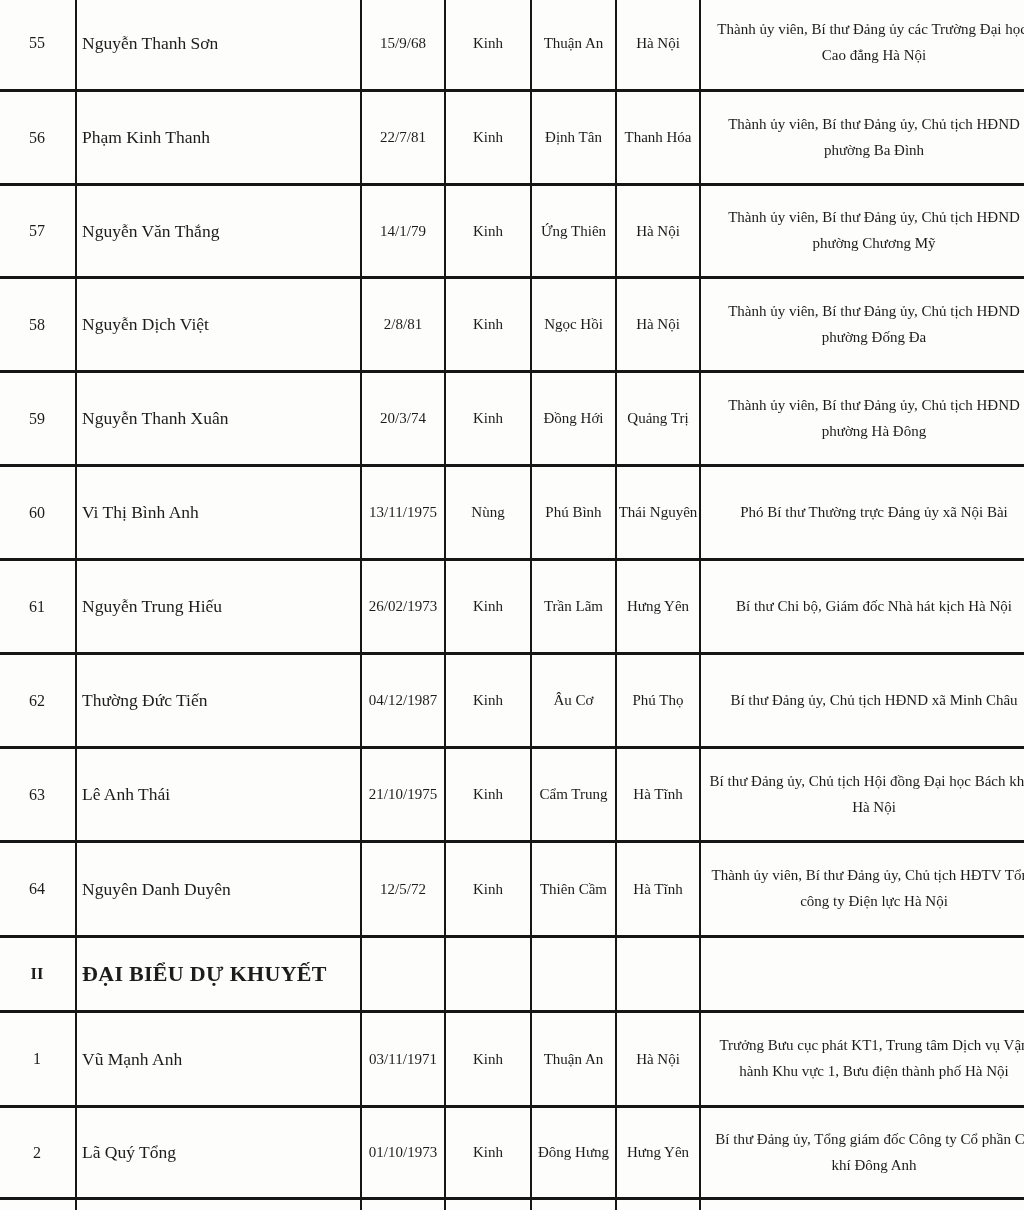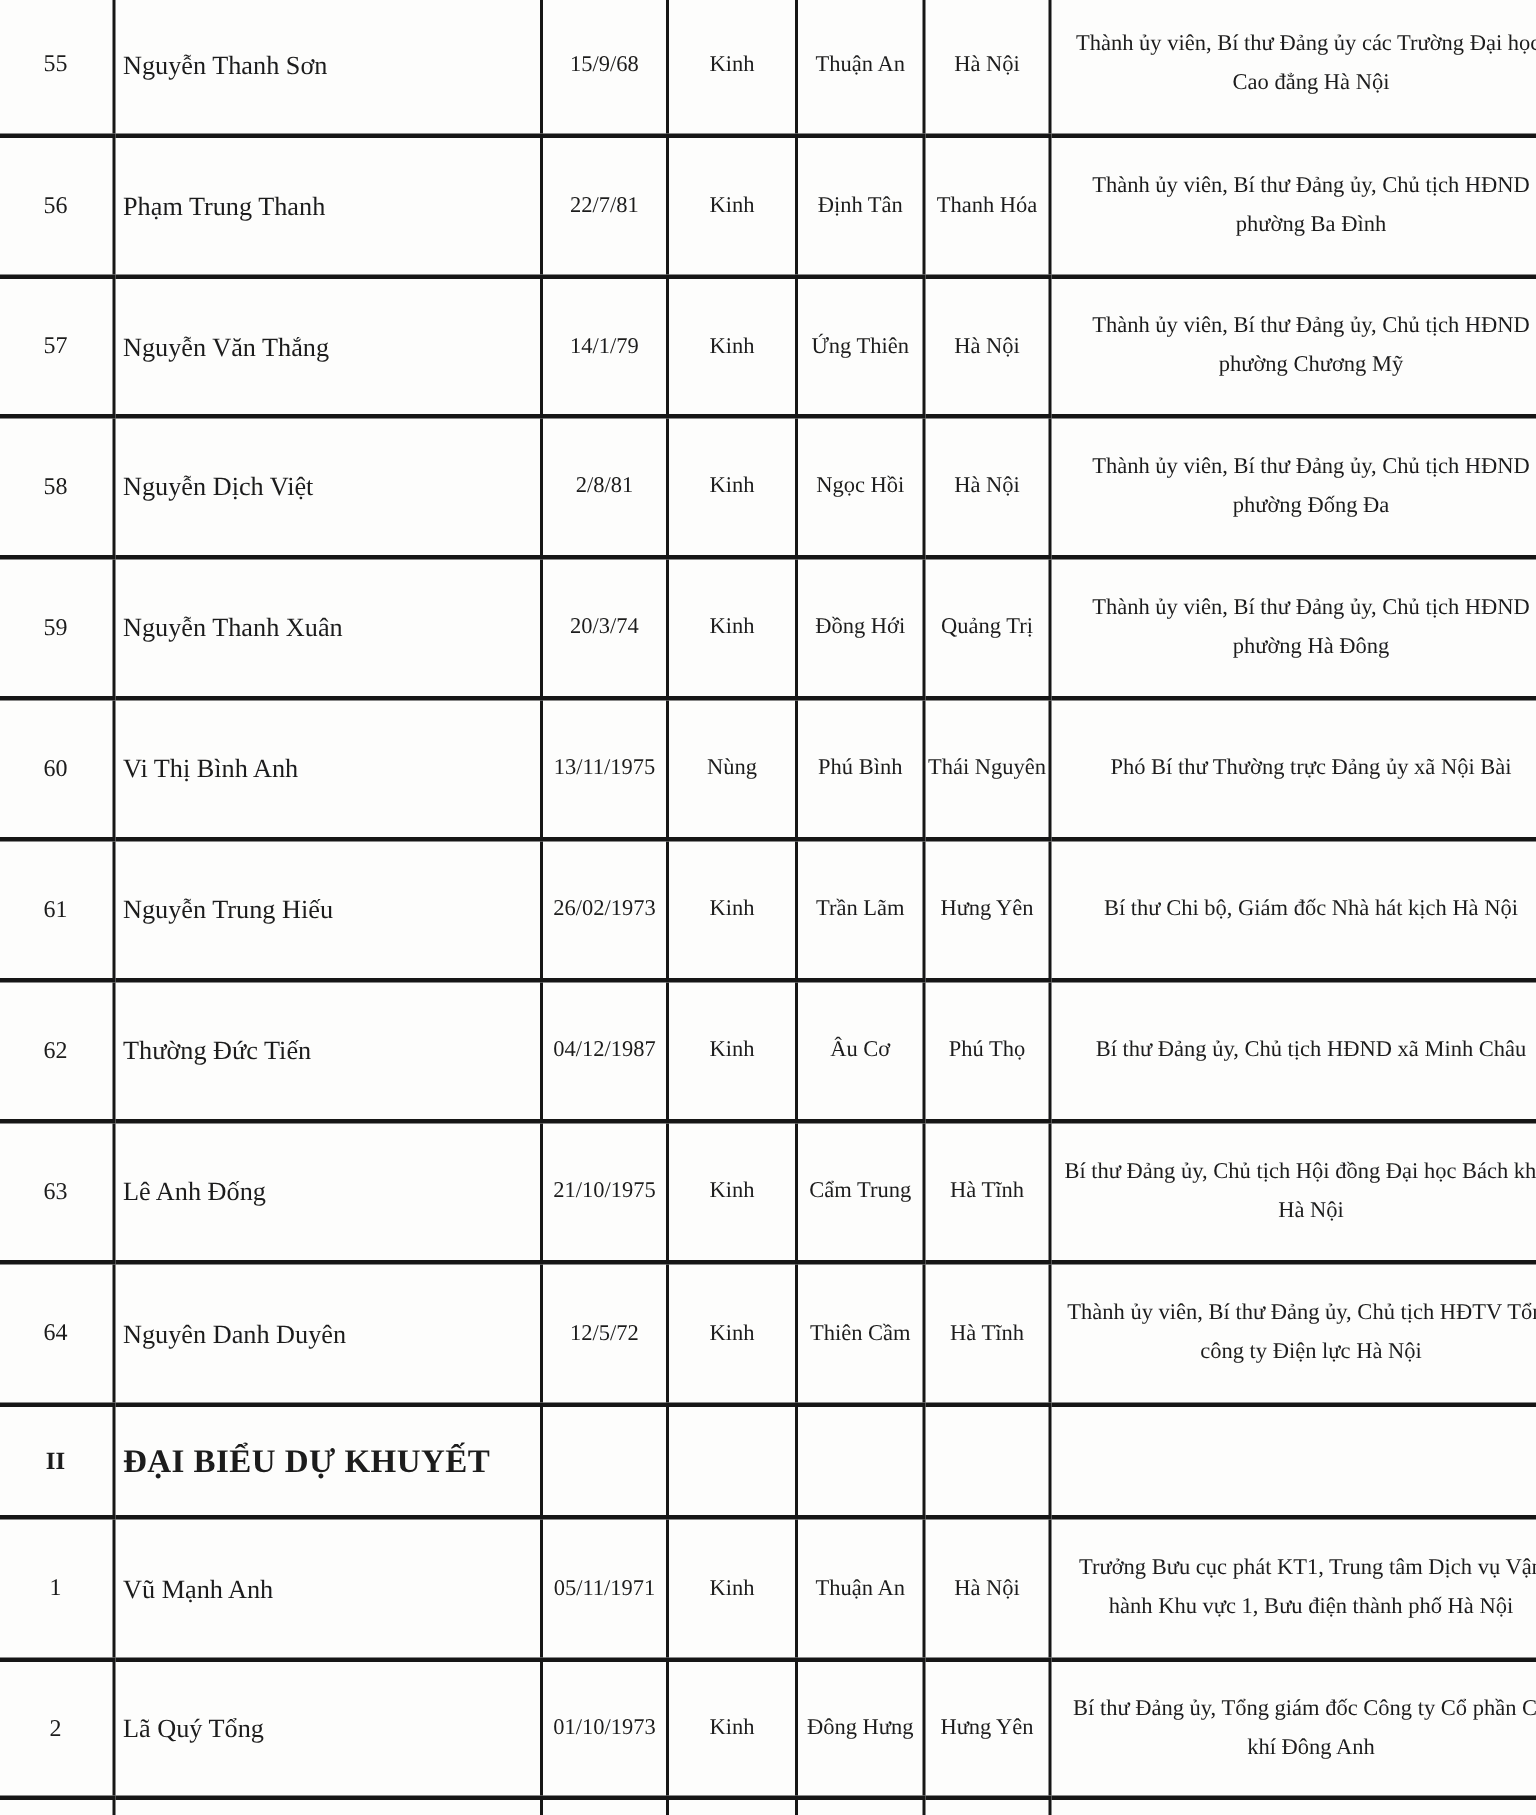--- a/index.html
+++ b/index.html
@@ -50,21 +50,21 @@
         <td class="c-no">55</td>
         <td class="c-name">Nguyễn Thanh Sơn</td>
         <td class="c-dob">15/9/68</td>
         <td class="c-eth">Kinh</td>
         <td class="c-place">Thuận An</td>
         <td class="c-prov">Hà Nội</td>
         <td class="c-pos">Thành ủy viên, Bí thư Đảng ủy các Trường Đại học, Cao đẳng Hà Nội</td>
       </tr>
       <tr style="height:94px">
         <td class="c-no">56</td>
-        <td class="c-name">Phạm Trung Thanh</td>
+        <td class="c-name">Phạm Kinh Thanh</td>
         <td class="c-dob">22/7/81</td>
         <td class="c-eth">Kinh</td>
         <td class="c-place">Định Tân</td>
         <td class="c-prov">Thanh Hóa</td>
         <td class="c-pos">Thành ủy viên, Bí thư Đảng ủy, Chủ tịch HĐND phường Ba Đình</td>
       </tr>
       <tr style="height:93px">
         <td class="c-no">57</td>
         <td class="c-name">Nguyễn Văn Thắng</td>
         <td class="c-dob">14/1/79</td>
@@ -113,21 +113,21 @@
         <td class="c-no">62</td>
         <td class="c-name">Thường Đức Tiến</td>
         <td class="c-dob">04/12/1987</td>
         <td class="c-eth">Kinh</td>
         <td class="c-place">Âu Cơ</td>
         <td class="c-prov">Phú Thọ</td>
         <td class="c-pos">Bí thư Đảng ủy, Chủ tịch HĐND xã Minh Châu</td>
       </tr>
       <tr style="height:94px">
         <td class="c-no">63</td>
-        <td class="c-name">Lê Anh Đống</td>
+        <td class="c-name">Lê Anh Thái</td>
         <td class="c-dob">21/10/1975</td>
         <td class="c-eth">Kinh</td>
         <td class="c-place">Cẩm Trung</td>
         <td class="c-prov">Hà Tĩnh</td>
         <td class="c-pos">Bí thư Đảng ủy, Chủ tịch Hội đồng Đại học Bách khoa Hà Nội</td>
       </tr>
       <tr style="height:95px">
         <td class="c-no">64</td>
         <td class="c-name">Nguyên Danh Duyên</td>
         <td class="c-dob">12/5/72</td>
@@ -141,21 +141,21 @@
         <td class="c-name">ĐẠI BIỂU DỰ KHUYẾT</td>
         <td class="c-dob"></td>
         <td class="c-eth"></td>
         <td class="c-place"></td>
         <td class="c-prov"></td>
         <td class="c-pos"></td>
       </tr>
       <tr style="height:95px">
         <td class="c-no">1</td>
         <td class="c-name">Vũ Mạnh Anh</td>
-        <td class="c-dob">05/11/1971</td>
+        <td class="c-dob">03/11/1971</td>
         <td class="c-eth">Kinh</td>
         <td class="c-place">Thuận An</td>
         <td class="c-prov">Hà Nội</td>
         <td class="c-pos">Trưởng Bưu cục phát KT1, Trung tâm Dịch vụ Vận hành Khu vực 1, Bưu điện thành phố Hà Nội</td>
       </tr>
       <tr style="height:92px">
         <td class="c-no">2</td>
         <td class="c-name">Lã Quý Tổng</td>
         <td class="c-dob">01/10/1973</td>
         <td class="c-eth">Kinh</td>

